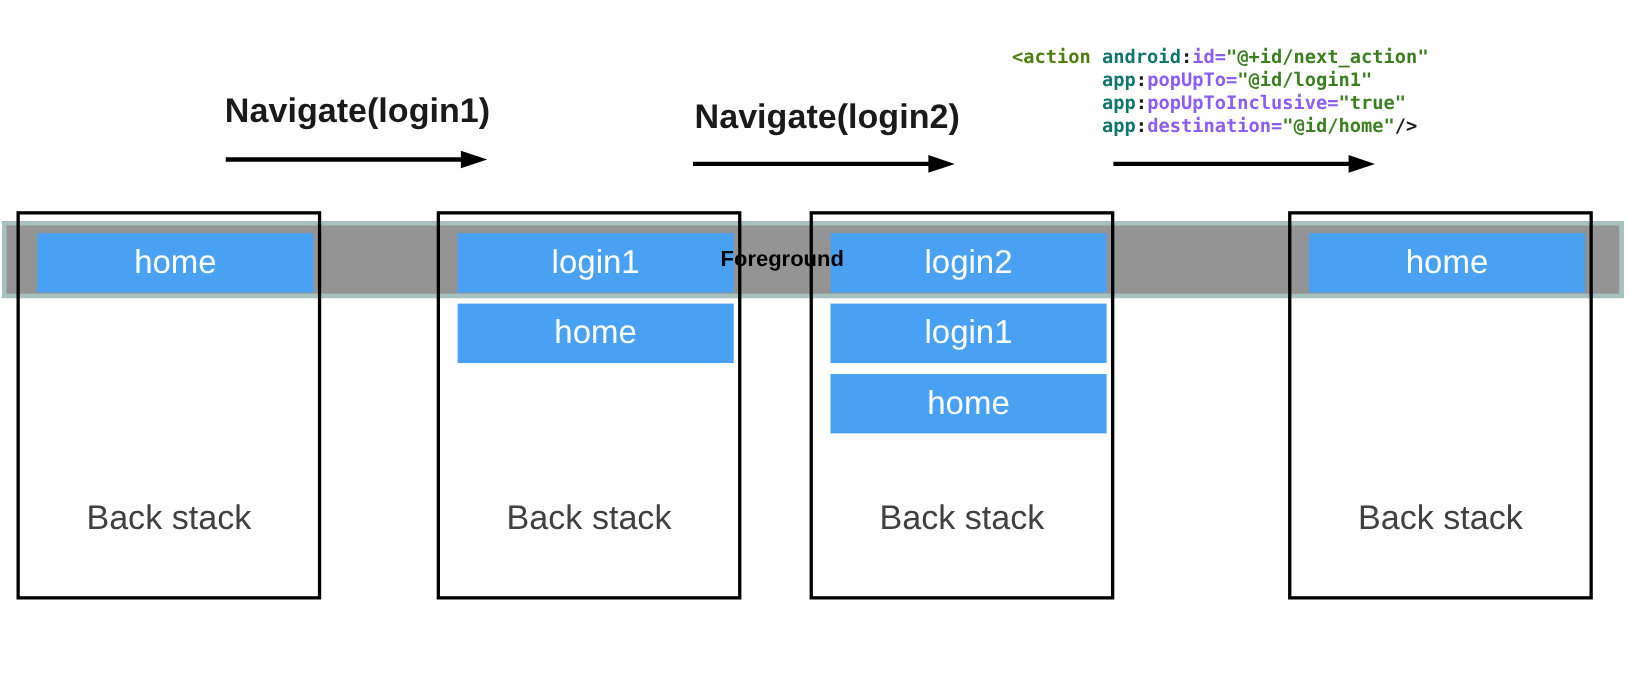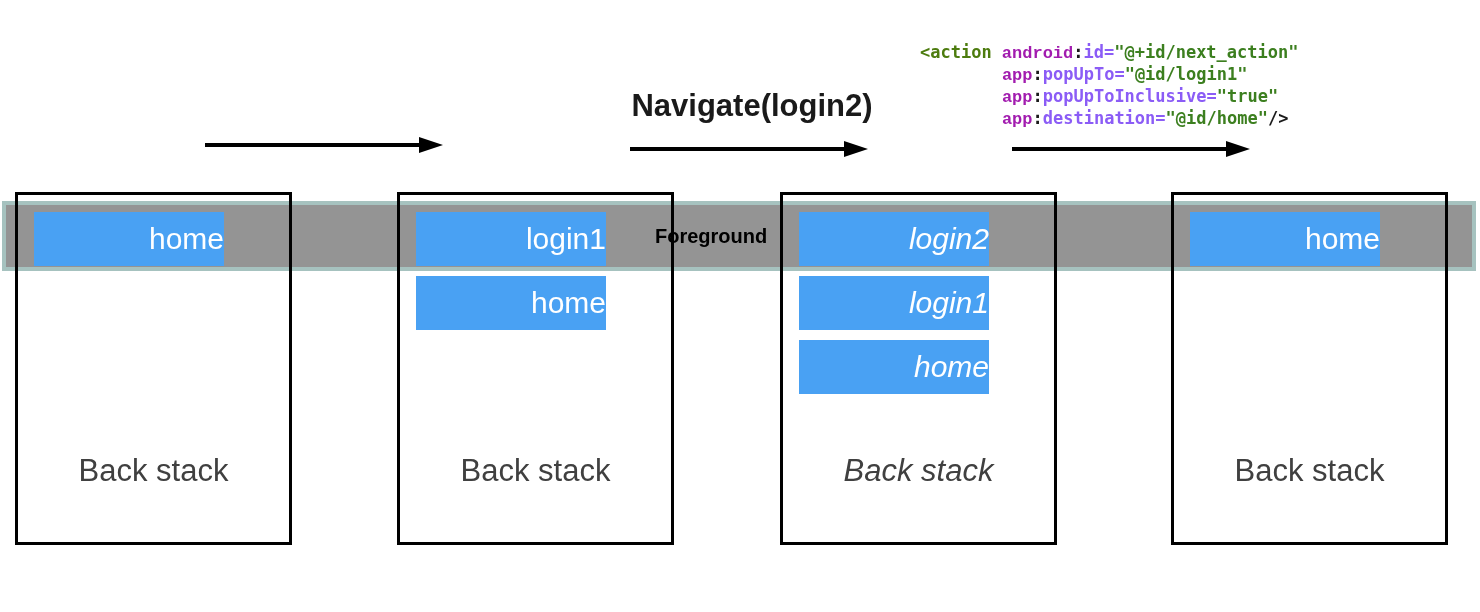--- a/index.html
+++ b/index.html
@@ -38,21 +38,21 @@
     top: 42px;
     font-family: "DejaVu Sans Mono", monospace;
     font-size: 17px;
     font-weight: bold;
     line-height: 21px;
     white-space: pre;
     color: #1a1a1a;
   }
   .code .cont { padding-left: 8ch; }
   .tk-tag { color: #4d7c0f; }
-  .tk-ns  { color: #a21caf; font-family: Liberation Mono, monospace; }
+  .tk-ns  { color: #0f766e; }
   .tk-at  { color: #8b5cf6; }
   .tk-val { color: #3c7f1f; }
   .tk-pl  { color: #1a1a1a; }
   .sp { margin-left: 1ch; }
 
   
   .band {
     position: absolute;
     left: 2px;
     top: 201px;
@@ -81,33 +81,33 @@
     top: 192px;
     width: 277px;
     height: 353px;
     box-sizing: border-box;
     border: 3px solid #000000;
     background: transparent;
     z-index: 2;
   }
   #box1 { left: 15px; }
   #box2 { left: 397px; }
-  #box3 { left: 780px; font-style: italic; }
+  #box3 { left: 736px; }
   #box4 { left: 1171px; }
 
   .stack-item {
     position: absolute;
     left: 16px;
-    width: 190px;
+    width: 251px;
     height: 54px;
     background: #49a1f3;
     color: #ffffff;
     font-size: 30px;
     line-height: 54px;
-    text-align: right;
+    text-align: center;
     z-index: 3;
   }
   .row1 { top: 17px; }
   .row2 { top: 81px; }
   .row3 { top: 145px; }
 
   .bs-label {
     position: absolute;
     top: 258px;
     left: 0;
@@ -115,20 +115,21 @@
     text-align: center;
     font-size: 31px;
     color: #404040;
   }
 </style>
 </head>
 <body>
 
 <div id="canvas">
 
+  <div class="nav-label" id="nav1">Navigate(login1)</div>
   <div class="nav-label" id="nav2">Navigate(login2)</div>
 
   <div class="code"><div class="code-line"><span class="tk-tag">&lt;action</span><span class="tk-ns sp">android</span><span class="tk-pl">:</span><span class="tk-at">id</span><span class="tk-at">=</span><span class="tk-val">"@+id/next_action"</span></div><div class="code-line cont"><span class="tk-ns">app</span><span class="tk-pl">:</span><span class="tk-at">popUpTo</span><span class="tk-at">=</span><span class="tk-val">"@id/login1"</span></div><div class="code-line cont"><span class="tk-ns">app</span><span class="tk-pl">:</span><span class="tk-at">popUpToInclusive</span><span class="tk-at">=</span><span class="tk-val">"true"</span></div><div class="code-line cont"><span class="tk-ns">app</span><span class="tk-pl">:</span><span class="tk-at">destination</span><span class="tk-at">=</span><span class="tk-val">"@id/home"</span><span class="tk-pl">/&gt;</span></div></div>
 
   <svg class="arrow" id="arrow1" viewBox="0 0 240 20">
     <line x1="0" y1="10" x2="216" y2="10" stroke="#000000" stroke-width="4"></line>
     <polygon points="214,2 238,10 214,18" fill="#000000"></polygon>
   </svg>
   <svg class="arrow" id="arrow2" viewBox="0 0 240 20">
     <line x1="0" y1="10" x2="216" y2="10" stroke="#000000" stroke-width="4"></line>

